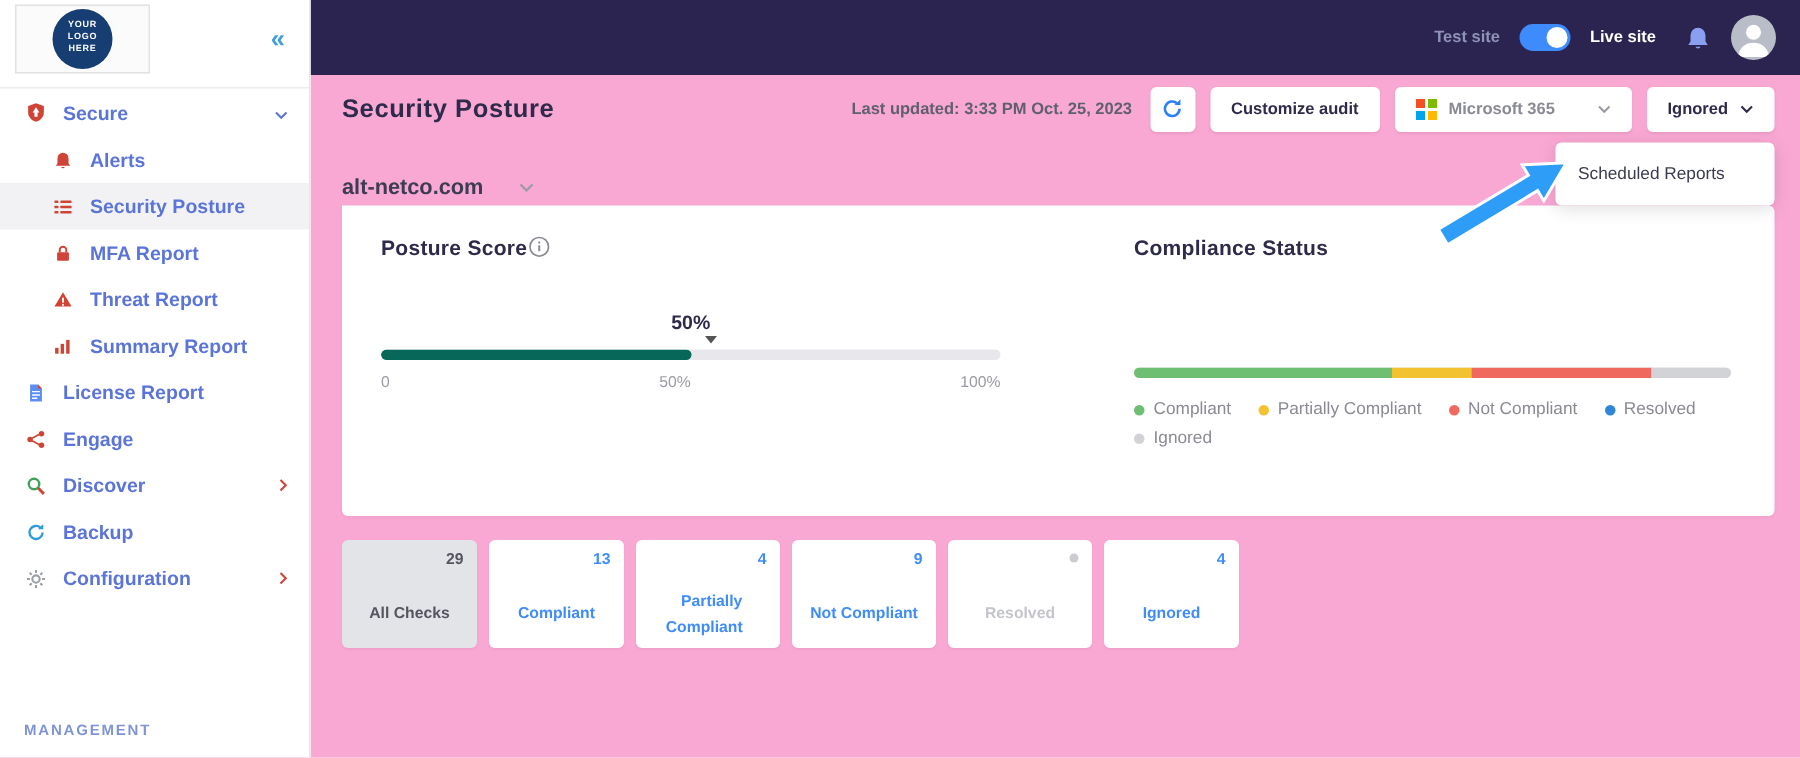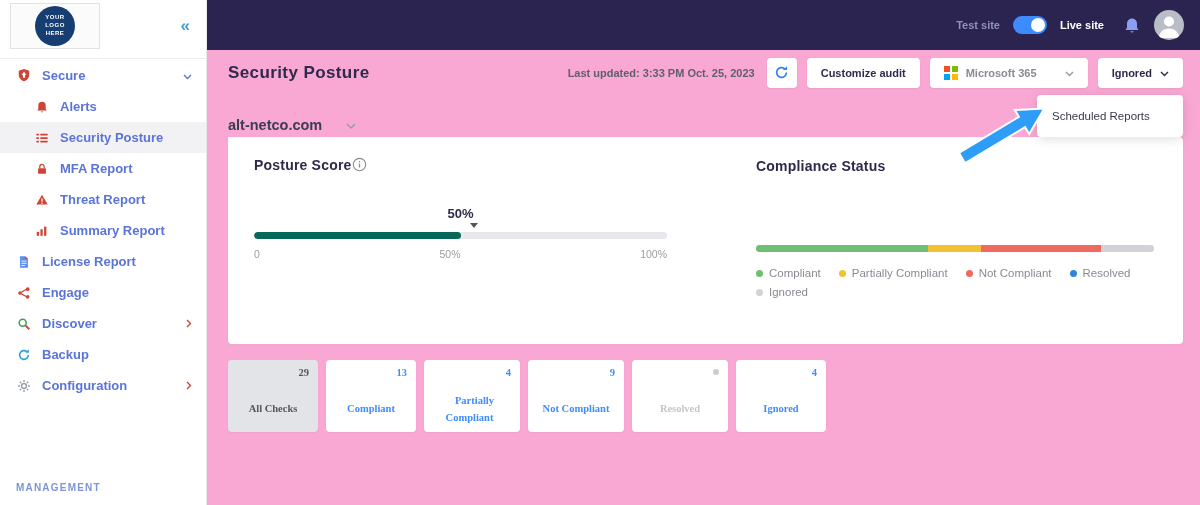--- a/index.html
+++ b/index.html
@@ -58,21 +58,21 @@
   .posture-fill { height:100%; background:#07685a; border-radius:4px; }
   .scale-row { width:413px; display:flex; justify-content:space-between; margin-top:9px; font-size:10.5px; color:#9b9ba4; }
   .comp-col { margin-left:62px; flex:1; }
   .comp-bar { display:flex; height:7px; border-radius:4px; overflow:hidden; margin-top:70px; width:398px; background:#e8e8ec; }
   .comp-bar .seg { height:100%; }
   .legend { margin-top:15px; display:flex; flex-wrap:wrap; column-gap:18px; row-gap:7px; width:430px; font-size:11.5px; color:#8a8a93; }
   .legend-item { display:flex; align-items:center; gap:6px; }
   .dot { width:7px; height:7px; border-radius:50%; flex:none; }
 
   .stats-row { display:flex; gap:8px; margin-top:16px; position:relative; height:72px; }
-  .stat-card { width:90px; height:72px; background:#fff; border:none; border-radius:4px; box-shadow:0 1px 2px rgba(0,0,0,.05); position:relative; cursor:pointer; padding-top:25px; text-align:center; font-family:Liberation Serif, serif; }
+  .stat-card { width:90px; height:72px; background:#fff; border:none; border-radius:4px; box-shadow:0 1px 2px rgba(0,0,0,.05); position:relative; cursor:pointer; padding-top:25px; text-align:center; font-family:Liberation Sans, sans-serif; }
   .stat-card.wide { width:96px; }
   .stat-value { position:absolute; top:7px; right:9px; font-size:10.5px; font-weight:bold; color:#3f8cfa; }
   .stat-label { font-size:10.5px; font-weight:bold; color:#3f8cfa; line-height:1.4; padding:0 5px; }
   .stat-card.all { background:#e3e4e8; }
   .stat-card.all .stat-value, .stat-card.all .stat-label { color:#55555f; }
   .stat-card.resolved .stat-label { color:#c4c5cb; }
   .resolved-dot { position:absolute; top:9px; right:9px; width:6px; height:6px; border-radius:50%; background:#cbccd1; }
   .quick-baseline { position:absolute; right:0; bottom:-2px; height:30px; background:#2d7ff9; color:#fff; border:none; border-radius:4px; font-size:11.5px; font-weight:bold; padding:0 14px; display:flex; align-items:center; gap:8px; cursor:pointer; box-shadow:0 2px 8px rgba(45,127,249,.35); font-family:inherit; }
 
   .export-menu { position:absolute; top:95px; right:17px; width:146px; background:#fff; border-radius:4px; box-shadow:0 2px 12px rgba(0,0,0,.13); padding:8px 0; z-index:20; }

